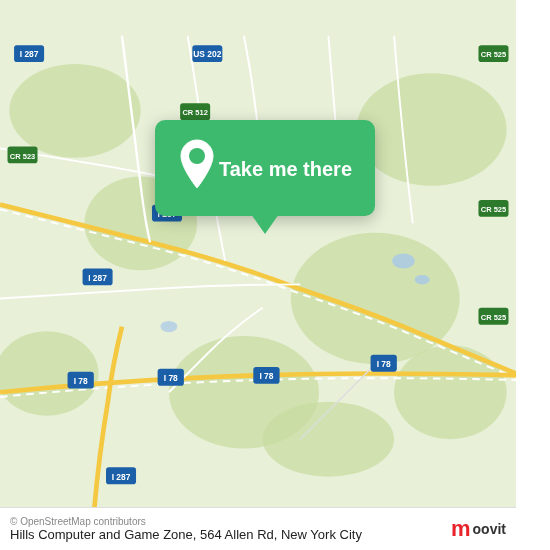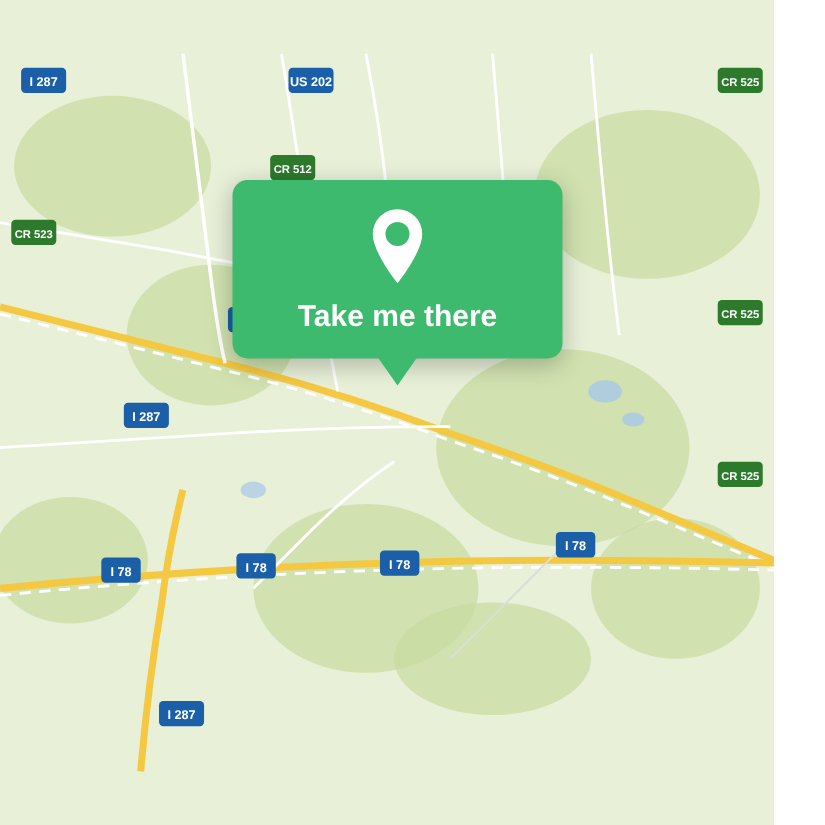--- a/index.html
+++ b/index.html
@@ -28,21 +28,21 @@
 
     
     #take-me-there-card {
       position: absolute;
       top: 120px;
       left: 155px;
       width: 220px;
       background: #3dba6e;
       border-radius: 10px;
       display: flex;
-      flex-direction: column;
+      flex-direction: row;
       align-items: center;
       padding: 18px 20px 16px 20px;
       box-shadow: 0 4px 16px rgba(0,0,0,0.25);
       z-index: 10;
     }
 
     #location-pin-icon {
       width: 44px;
       height: 52px;
       margin-bottom: 10px;
@@ -204,13 +204,23 @@
 
   <div id="take-me-there-card">
 
     <svg id="location-pin-icon" viewBox="0 0 44 52" xmlns="http://www.w3.org/2000/svg">
       <path d="M22 2C13.16 2 6 9.16 6 18C6 30 22 50 22 50C22 50 38 30 38 18C38 9.16 30.84 2 22 2Z" fill="white" stroke="white" stroke-width="1"></path>
       <circle cx="22" cy="18" r="8" fill="#3dba6e"></circle>
     </svg>
     <span id="take-me-there-label">Take me there</span>
   </div>
 
+  <div id="bottom-bar">
+    <div id="bottom-left">
+      <span id="osm-attribution">© OpenStreetMap contributors</span>
+      <span id="place-name">Hills Computer and Game Zone, 564 Allen Rd, New York City</span>
+    </div>
+    <div id="moovit-logo">
+      <span class="moovit-m">m</span>
+      <span class="moovit-text">oovit</span>
+    </div>
+  </div>
 </div>
 
 </body></html>

